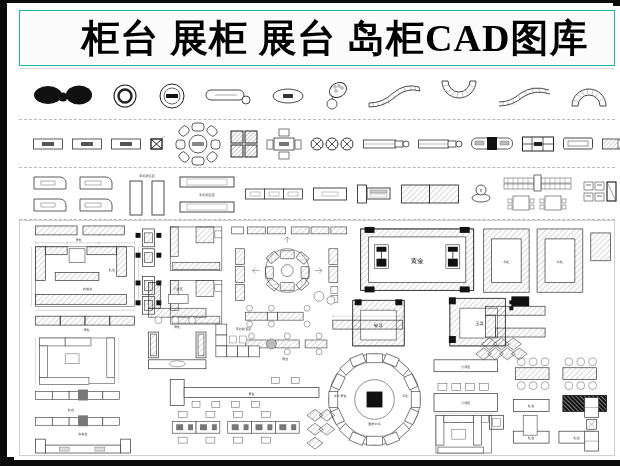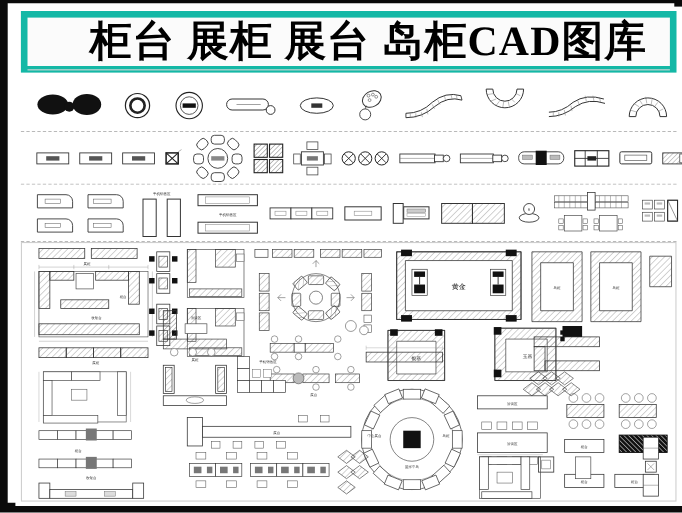--- a/index.html
+++ b/index.html
@@ -20,21 +20,21 @@
   }
   .inner{
     position:absolute;left:7px;top:3px;
     width:606px;height:454px;
     background:#ffffff;
   }
   
   .title-band{
     position:absolute;left:5px;top:4px;width:596px;height:56px;
     box-sizing:border-box;
-    border:6px solid #14b8a6;
+    border:1px solid #14b8a6;
     background:#fbfbfb;
     display:flex;align-items:center;justify-content:center;padding-left:36px;
   }
   .title-band .rule{
     position:absolute;left:0;bottom:-4px;width:100%;height:1px;background:#d8d8d8;
   }
   .title-text{
     font-family:"Liberation Serif","DejaVu Serif",serif;
     font-weight:700;
     font-size:38px;

